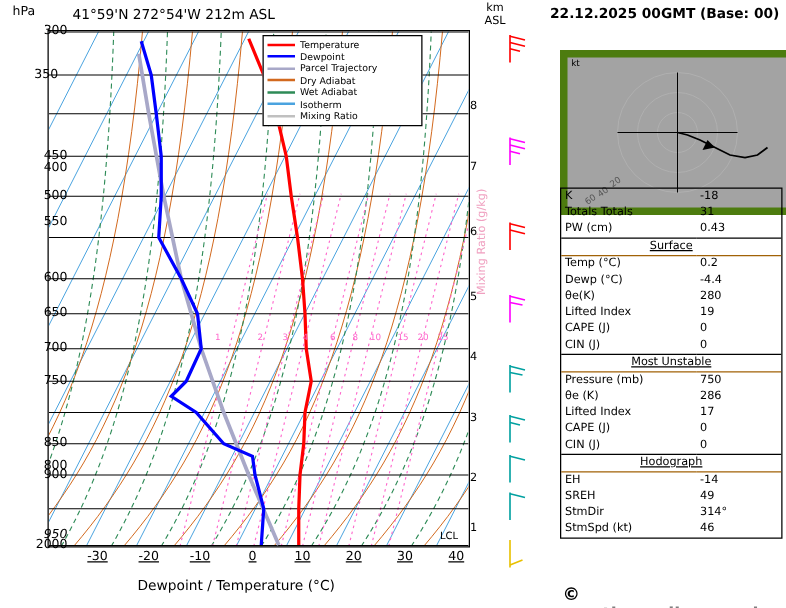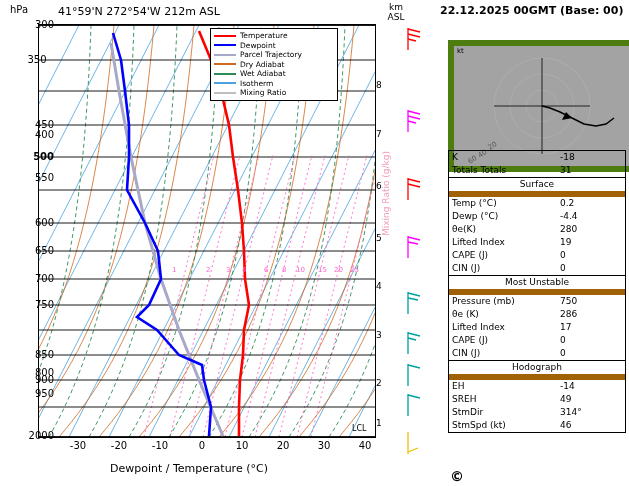--- a/index.html
+++ b/index.html
@@ -9,21 +9,21 @@
   
   #skewt-panel{position:absolute;left:0;top:0;width:432px;height:486px;}
   #hpa-label{position:absolute;left:10px;top:4px;font-size:10px;}
   #station-title{position:absolute;left:58px;top:5px;font-size:11px;font-weight:normal;}
   #km-label{position:absolute;left:384px;top:2px;font-size:9px;line-height:10px;text-align:center;width:24px;}
 
   #plot{position:absolute;left:38px;top:24px;width:336px;height:412px;border:1px solid #000;overflow:hidden;background:#fff;}
   #plot svg{position:absolute;left:0;top:0;}
 
   .ylab{position:absolute;right:378px;font-size:10px;text-align:right;width:34px;}
-  .xlab{position:absolute;top:440px;font-size:10px;text-align:center;width:30px;}
+  .xlab{position:absolute;top:440px;font-size:10px;text-align:center;width:30px;text-decoration:underline;}
   #xaxis-title{position:absolute;left:110px;top:462px;font-size:11px;}
 
   #legend{position:absolute;left:210px;top:28px;width:120px;background:#fff;border:1px solid #000;padding:2px 3px;font-size:7.5px;line-height:9.5px;}
   .lgrow{display:flex;align-items:center;height:9.5px;}
   .lgline{width:22px;height:0;border-top-width:2px;border-top-style:solid;margin-right:4px;}
   .lgtxt{white-space:nowrap;}
 
   .kmtick{position:absolute;left:376px;font-size:9px;color:#000;}
   #mixing-title{position:absolute;left:381px;top:236px;font-size:9px;color:#f0a0c0;transform:rotate(-90deg);transform-origin:left top;white-space:nowrap;}
   #lcl-label{position:absolute;left:352px;top:424px;font-size:8px;}
@@ -32,21 +32,21 @@
 
   
   #right{position:absolute;left:440px;top:0;width:189px;height:486px;}
   #date-title{position:absolute;left:0;top:4px;font-size:11px;font-weight:bold;white-space:nowrap;}
   #hodo-box{position:absolute;left:8px;top:40px;width:176px;height:120px;border:6px solid #4d7c0f;background:#a3a3a3;}
   #hodo-box .kt{position:absolute;left:3px;top:1px;font-size:7px;}
   #tbl{position:absolute;left:8px;top:150px;width:176px;border:1px solid #000;font-size:9px;}
   #tbl table{border-collapse:collapse;width:100%;}
   #tbl td{padding:0 3px;height:13px;line-height:13px;font-size:9px;}
   #tbl td.v{text-align:left;width:62px;}
-  #tbl tr.sec td{text-align:center;font-weight:normal;border-top:1px solid #000;border-bottom:6px solid #a16207;}
+  #tbl tr.sec td{text-align:center;font-weight:normal;border-top:1px solid #000;border-bottom:1px solid #a16207;text-decoration:underline;}
   #credit{position:absolute;left:10px;top:468px;font-size:14px;font-weight:bold;}
 </style>
 </head>
 <body>
 
 <div class="root">
 
   <div id="skewt-panel">
 
     <div id="hpa-label">hPa</div>
@@ -142,30 +142,30 @@
 
           <polyline fill="none" stroke="#ff0000" stroke-width="2.6" points="200,411 200,382 201,355 204,330 205,305 210,280 206,254 205,226 203,198 199,165 194,132 190,100 182,66 172,35 160,6"></polyline>
         </g>
       </svg>
     </div>
 
     <div class="ylab" style="top:19px;">300</div>
     <div class="ylab" style="top:54px;text-align:center;">350</div>
     <div class="ylab" style="top:85px;margin-top:44px;">400</div>
     <div class="ylab" style="top:119px;">450</div>
-    <div class="ylab" style="top:151px;font-weight:bold;">500</div>
+    <div class="ylab" style="top:151px;">500</div>
     <div class="ylab" style="top:172px;">550</div>
     <div class="ylab" style="top:217px;">600</div>
     <div class="ylab" style="top:245px;">650</div>
     <div class="ylab" style="top:273px;">700</div>
     <div class="ylab" style="top:299px;">750</div>
     <div class="ylab" style="top:324px;margin-top:43px;">800</div>
     <div class="ylab" style="top:349px;">850</div>
     <div class="ylab" style="top:374px;">900</div>
-    <div class="ylab" style="top:388px;">950</div>
+    <div class="ylab" style="top:422px;font-style:italic;">950</div>
     <div class="ylab" style="top:430px;">2000</div>
 
     <div class="xlab" style="left:63px;">-30</div>
     <div class="xlab" style="left:104px;">-20</div>
     <div class="xlab" style="left:145px;">-10</div>
     <div class="xlab" style="left:187px;">0</div>
     <div class="xlab" style="left:227px;">10</div>
     <div class="xlab" style="left:268px;">20</div>
     <div class="xlab" style="left:309px;">30</div>
     <div class="xlab" style="left:350px;">40</div>
@@ -317,20 +317,24 @@
       <table>
         <tbody>
             <tr>
               <td>K</td>
               <td class="v">-18</td>
             </tr>
         <tr>
               <td>Totals Totals</td>
               <td class="v">31</td>
             </tr>
+        <tr>
+              <td>PW (cm)</td>
+              <td class="v">0.43</td>
+            </tr>
         <tr class="sec">
               <td colspan="2">Surface</td>
             </tr>
         <tr>
               <td>Temp (°C)</td>
               <td class="v">0.2</td>
             </tr>
         <tr>
               <td>Dewp (°C)</td>
               <td class="v">-4.4</td>

